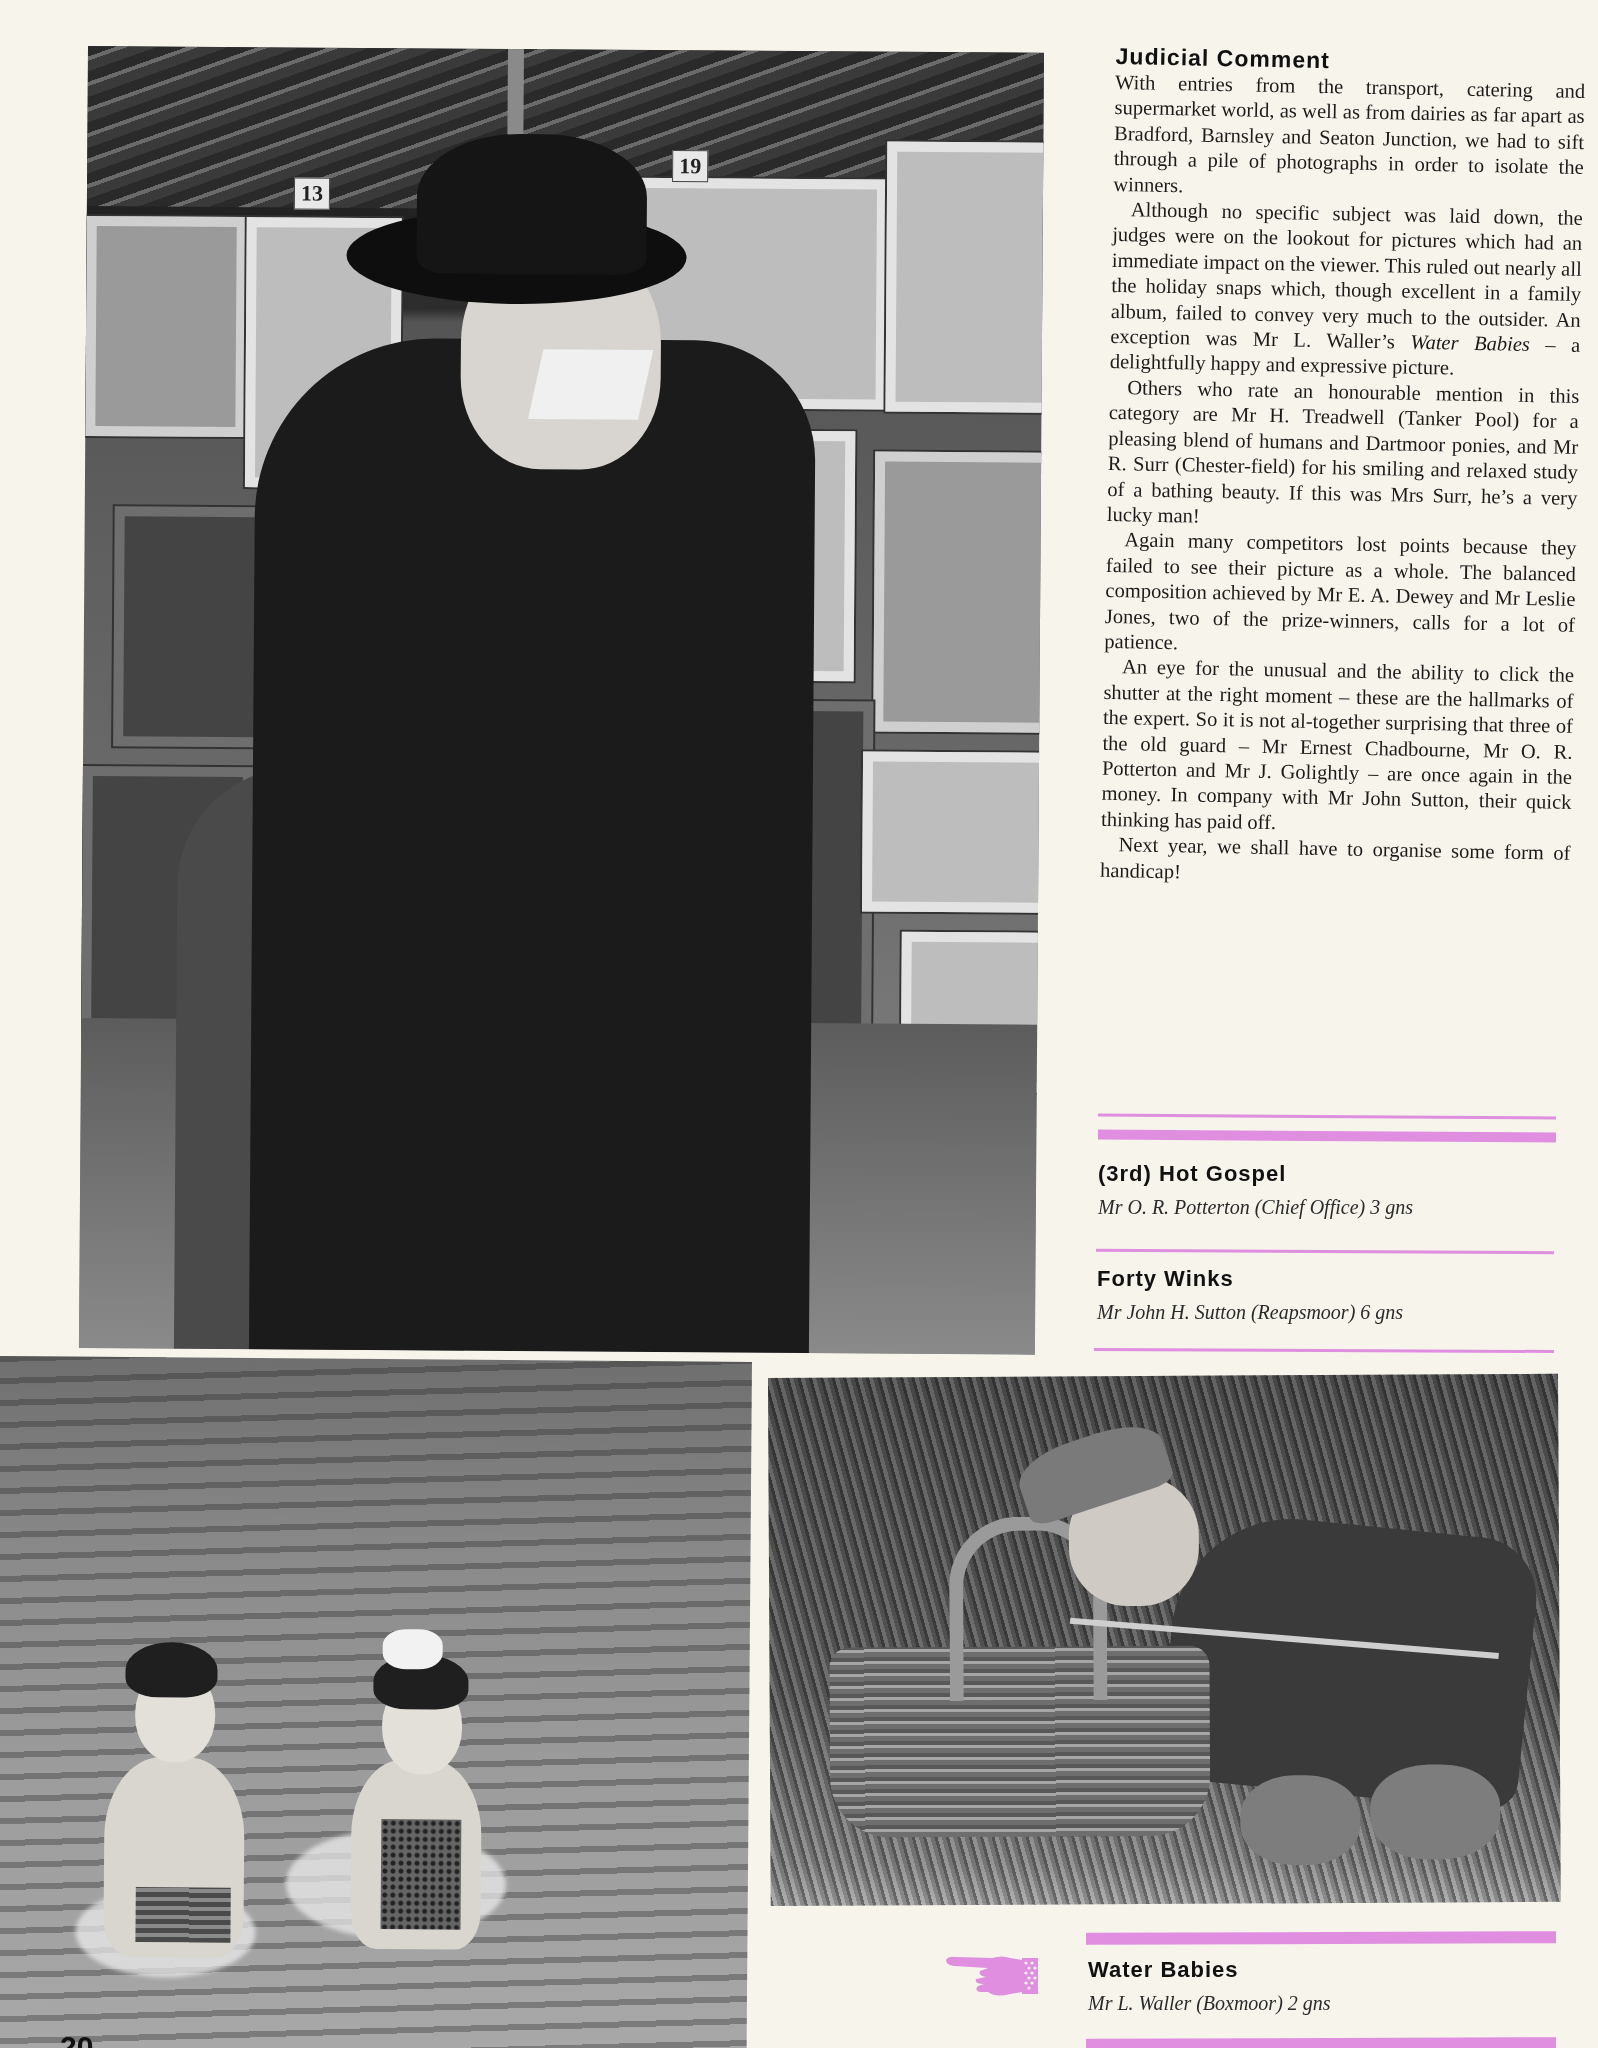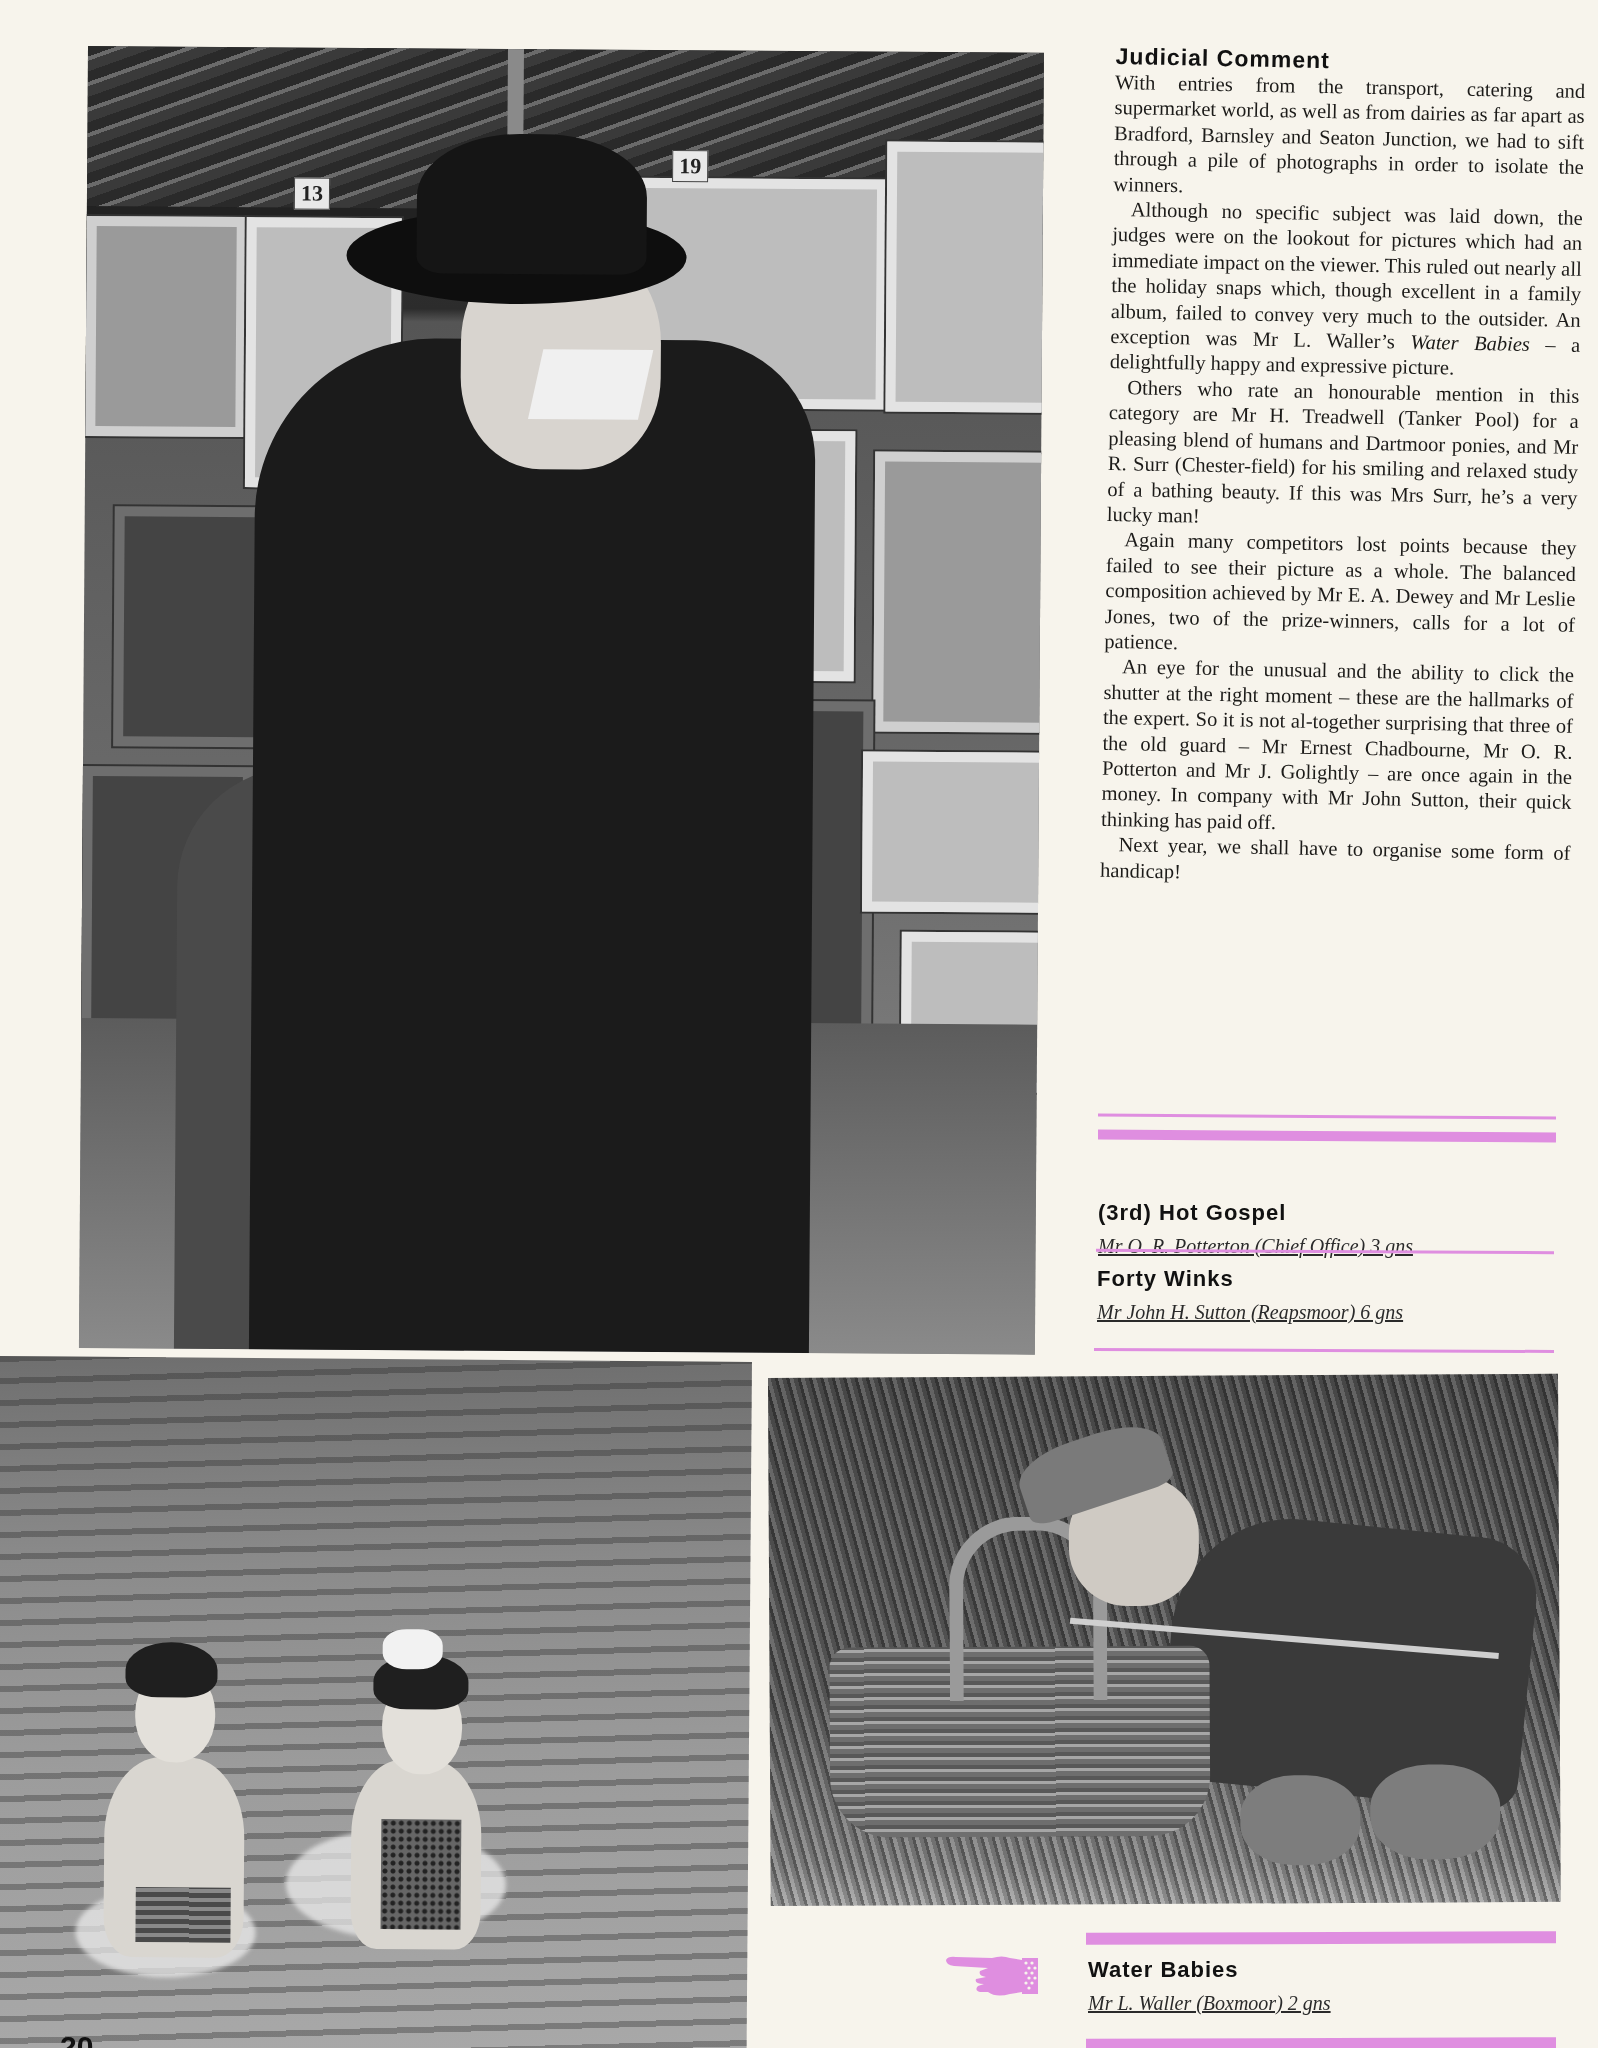--- a/index.html
+++ b/index.html
@@ -71,21 +71,21 @@
   }
   #article-title { font-size: 23px; line-height: 28px; margin: 0; }
   #article p { margin: 0; font-size: 20.5px; line-height: 25.4px; text-align: justify; hyphens: none; }
   #article p + p { text-indent: 18px; }
   #article em { font-style: italic; }
 
   .rule { position:absolute; background: #df8ee0; }
 
   .award { position:absolute; }
   .award-title { font-size: 22px; line-height: 28px; margin: 0; }
-  .award-credit { font-family: "Liberation Serif", "DejaVu Serif", serif; font-style: italic; font-size: 20px; line-height: 26px; color:#2a2a2a; margin: 6px 0 0 0; text-decoration: underline; }
+  .award-credit { font-family: "Liberation Serif", "DejaVu Serif", serif; font-style: italic; font-size: 20px; line-height: 26px; color:#2a2a2a; margin: 6px 0 0 0; }
 
   #pointing-hand { position:absolute; left:944px; top:1952px; width:100px; height:50px; }
   #page-number { position:absolute; left:60px; top:2030px; font: bold 30px "Liberation Sans", sans-serif; color:#111; }
 </style>
 </head>
 <body>
 
 <div id="photo-main" class="photo">
   <div class="roof"></div>
   <div class="beam" style="left:0;top:160px;width:100%;height:22px;"></div>
@@ -148,21 +148,21 @@
   <p><span>Although no specific subject was laid down, the judges were on the lookout for pictures which had an immediate impact on the viewer. This ruled out nearly all the holiday snaps which, though excellent in a family album, failed to convey very much to the outsider. An exception was Mr L. Waller’s </span><em>Water Babies</em><span> – a delightfully happy and expressive picture.</span></p>
   <p>Others who rate an honourable mention in this category are Mr H.  Treadwell (Tanker Pool) for a pleasing blend of humans and Dartmoor ponies, and Mr R. Surr (Chester-field) for his smiling and relaxed study of a bathing beauty. If this was Mrs Surr, he’s a very lucky man!</p>
   <p>Again many competitors lost points because they failed to see their picture as a whole. The balanced composition achieved by Mr E. A. Dewey and Mr Leslie Jones, two of the prize-winners, calls for a lot of patience.</p>
   <p>An eye for the unusual and the ability to click the shutter at the right moment – these are the hallmarks of the expert. So it is not al-together surprising that three of the old guard – Mr Ernest Chadbourne, Mr O. R. Potterton and Mr J. Golightly – are once again in the money. In company with Mr John Sutton, their quick thinking has paid off.</p>
   <p>Next year, we shall have to organise some form of handicap!</p>
 </div>
 
 <div class="rule" style="left:1098px;top:1115px;width:458px;height:3px;transform:rotate(0.35deg);"></div>
 <div class="rule" style="left:1098px;top:1131px;width:458px;height:10px;transform:rotate(0.35deg);"></div>
 
-<div class="award" style="left:1098px;top:1160px;width:460px;margin-top:39px;">
+<div class="award" style="left:1098px;top:1160px;width:460px;">
   <div class="award-title sans-head">(3rd) Hot Gospel</div>
   <div class="award-credit">Mr O. R. Potterton (Chief Office) 3 gns</div>
 </div>
 
 <div class="rule" style="left:1096px;top:1250px;width:458px;height:3px;transform:rotate(0.3deg);"></div>
 
 <div class="award" style="left:1097px;top:1265px;width:460px;">
   <div class="award-title sans-head">Forty Winks</div>
   <div class="award-credit">Mr John H. Sutton (Reapsmoor) 6 gns</div>
 </div>

